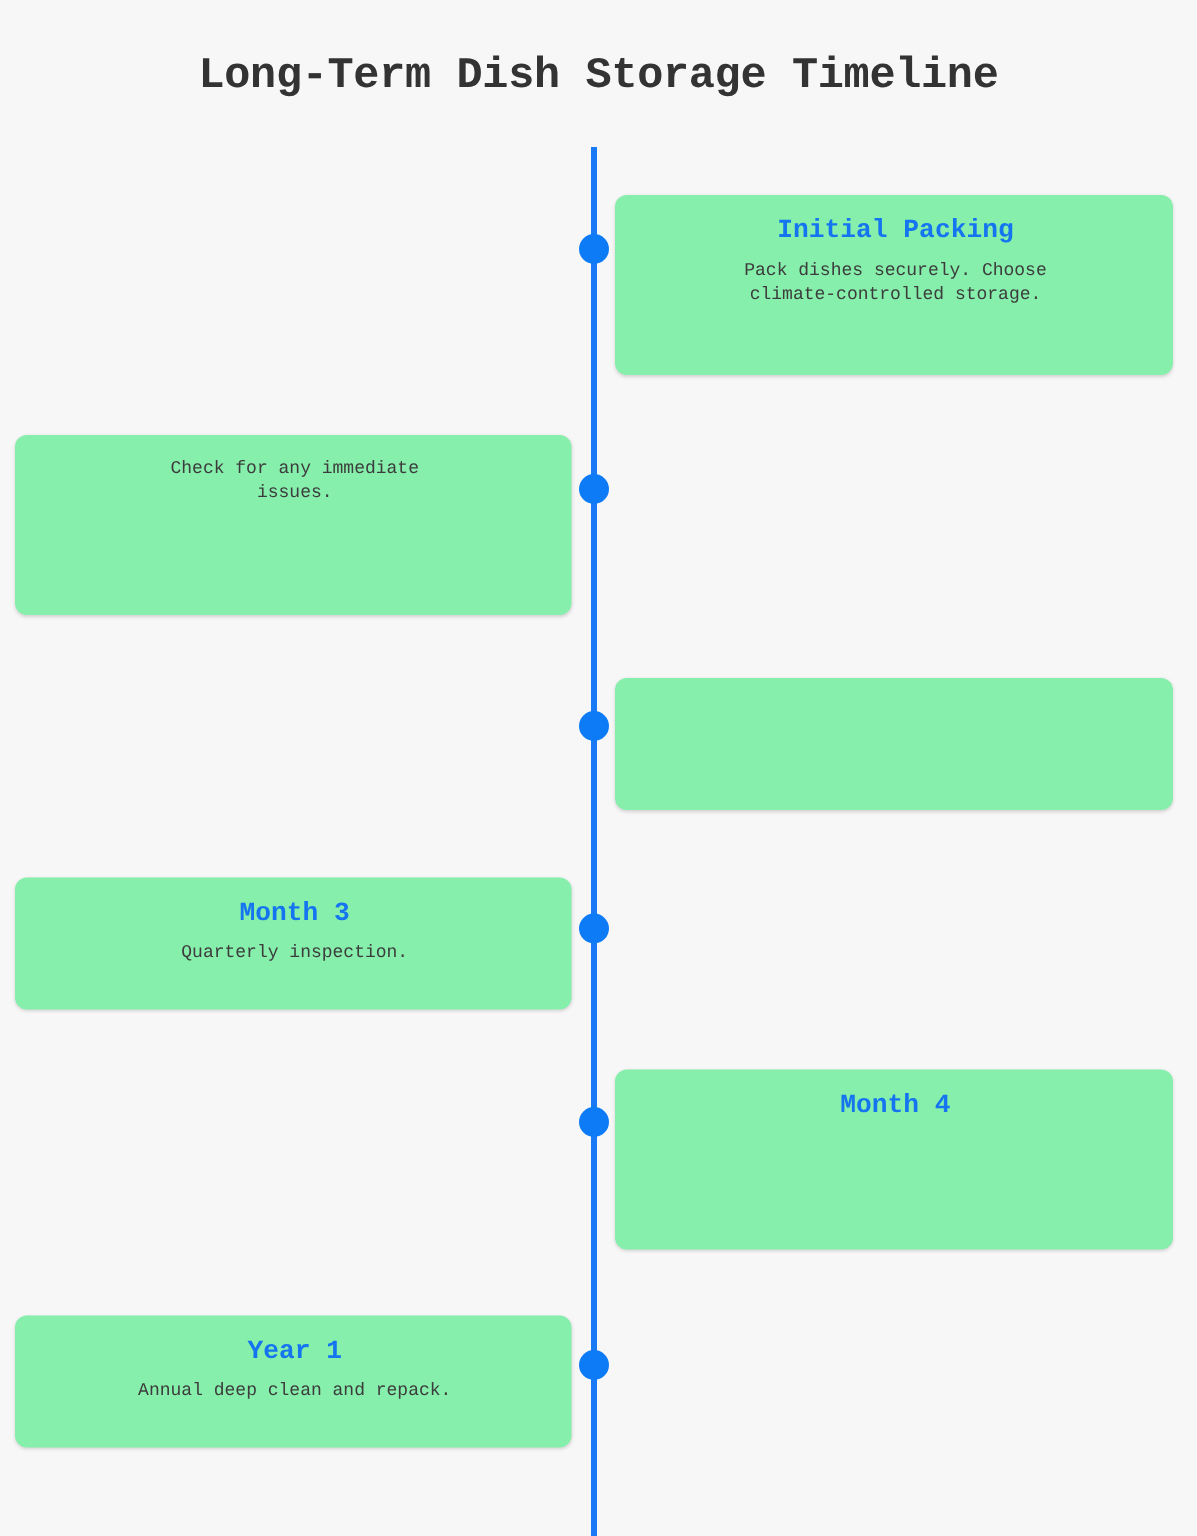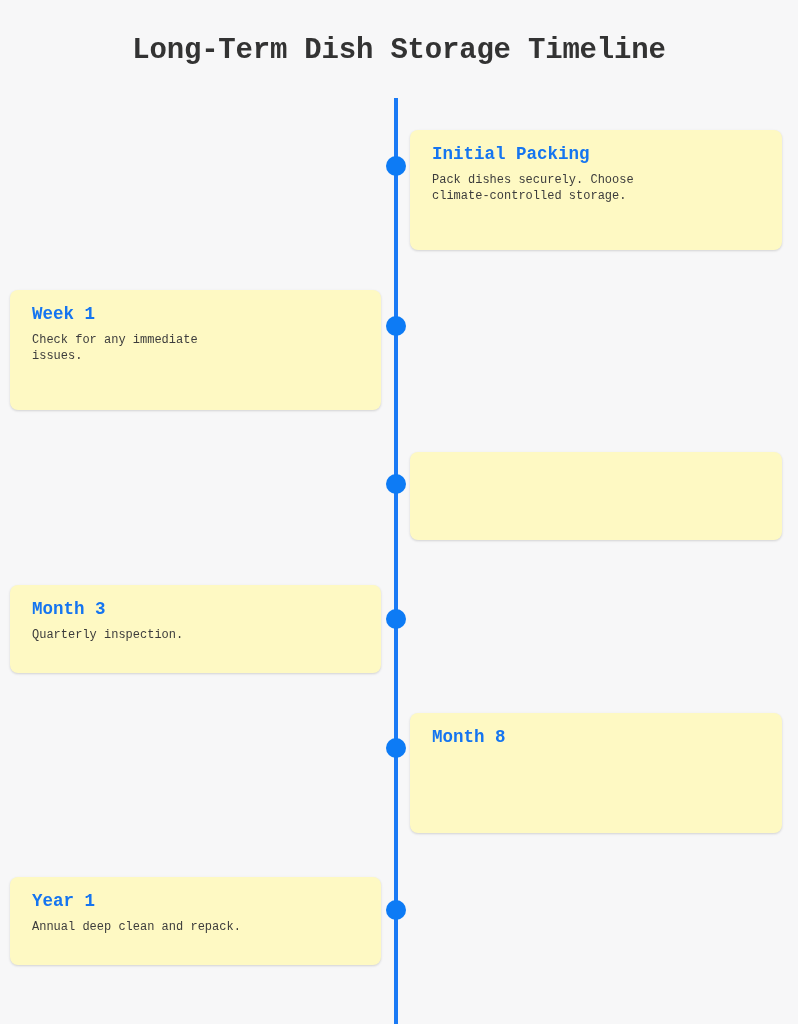--- a/index.html
+++ b/index.html
@@ -61,26 +61,27 @@
     top: -10px;
     width: 20px;
     height: 20px;
     border-radius: 50%;
     background: #0d7bf5;
     z-index: 3;
   }
 
   .node-card {
     position: absolute;
-    background: #fef9c3;
+    background: #86efac;
     border-radius: 8px;
     box-shadow: 0 1px 3px rgba(0,0,0,0.10), 0 1px 2px rgba(0,0,0,0.06);
     padding: 14px 20px 16px 22px;
     box-sizing: border-box;
     z-index: 2;
+    text-align: center;
   }
 
   .node-card.side-right {
     left: 410px;
     width: 372px;
   }
 
   .node-card.side-left {
     left: 10px;
     width: 371px;
@@ -117,41 +118,40 @@
         <div class="node-dot"></div>
         <div class="node-card side-right" style="top: -36px; height: 120px;">
           <div class="card-heading">Initial Packing</div>
           <div class="card-body">Pack dishes securely. Choose
 climate-controlled storage.</div>
         </div>
       </div>
       <div class="timeline-node" style="top: 326px;">
         <div class="node-dot"></div>
         <div class="node-card side-left" style="top: -36px; height: 120px;">
-          <div class="card-heading">Week 1</div>
           <div class="card-body">Check for any immediate
 issues.</div>
         </div>
       </div>
       <div class="timeline-node" style="top: 484px;">
         <div class="node-dot"></div>
         <div class="node-card side-right" style="top: -32px; height: 88px;">
         </div>
       </div>
       <div class="timeline-node" style="top: 619px;">
         <div class="node-dot"></div>
         <div class="node-card side-left" style="top: -34px; height: 88px;">
           <div class="card-heading">Month 3</div>
           <div class="card-body">Quarterly inspection.</div>
         </div>
       </div>
       <div class="timeline-node" style="top: 748px;">
         <div class="node-dot"></div>
         <div class="node-card side-right" style="top: -35px; height: 120px;">
-          <div class="card-heading">Month 8</div>
+          <div class="card-heading">Month 4</div>
         </div>
       </div>
       <div class="timeline-node" style="top: 910px;">
         <div class="node-dot"></div>
         <div class="node-card side-left" style="top: -33px; height: 88px;">
           <div class="card-heading">Year 1</div>
           <div class="card-body">Annual deep clean and repack.</div>
         </div>
       </div>
     </div>

